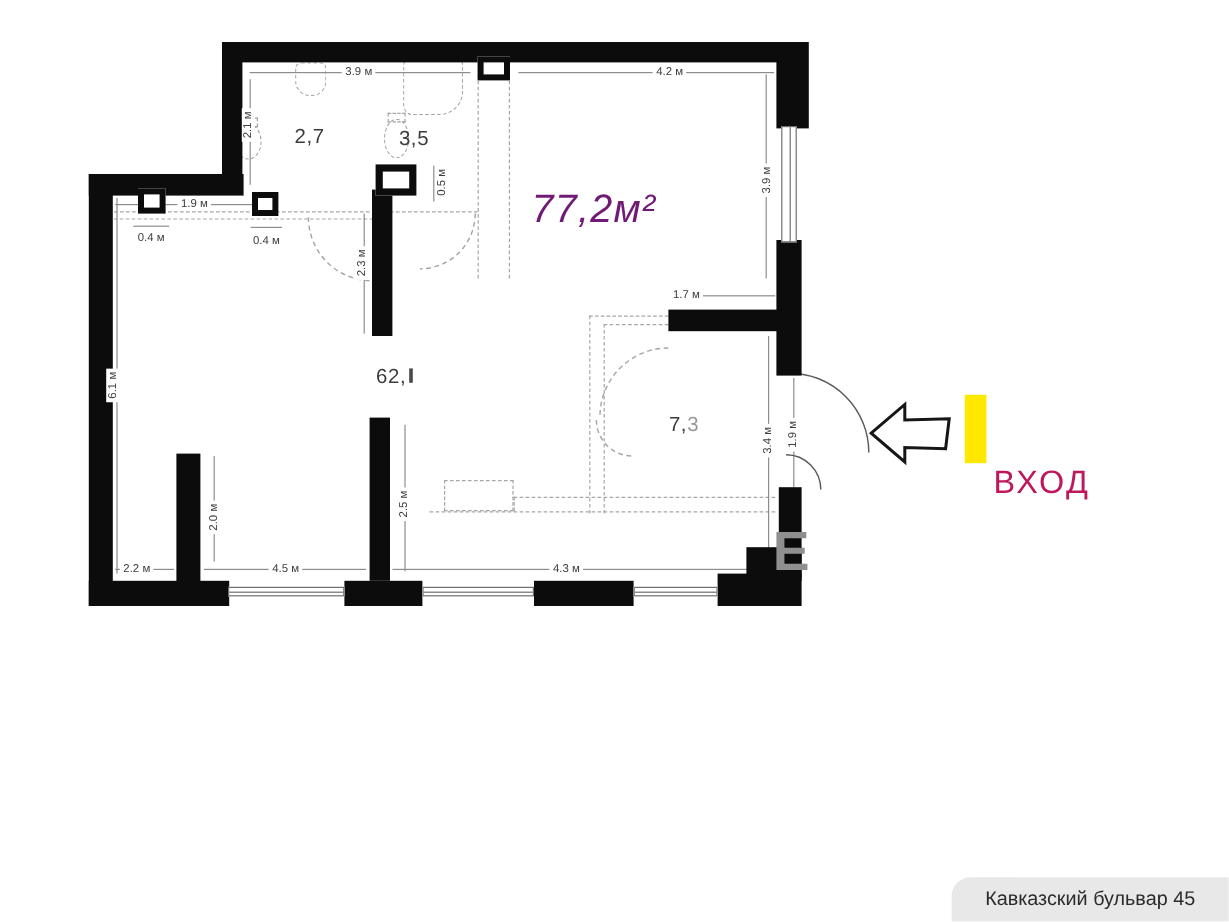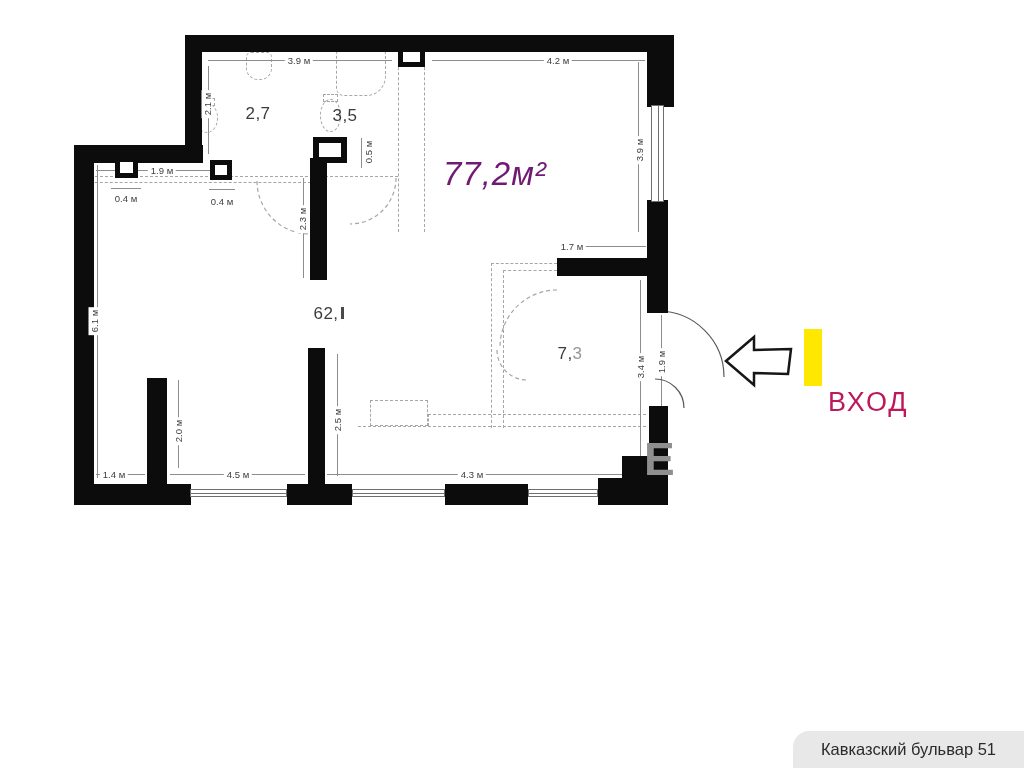--- a/index.html
+++ b/index.html
@@ -141,34 +141,34 @@
 <div class="dim" style="left:126px;top:198px;">0.4 м</div>
 <div class="dim" style="left:222px;top:201px;">0.4 м</div>
 <div class="dim dimv" style="left:302px;top:219px;">2.3 м</div>
 <div class="dim dimv" style="left:639px;top:150px;">3.9 м</div>
 <div class="dim" style="left:572px;top:246px;">1.7 м</div>
 <div class="dim dimv" style="left:94px;top:321px;">6.1 м</div>
 <div class="dim dimv" style="left:640px;top:367px;">3.4 м</div>
 <div class="dim dimv" style="left:661px;top:362px;">1.9 м</div>
 <div class="dim dimv" style="left:178px;top:431px;">2.0 м</div>
 <div class="dim dimv" style="left:337px;top:420px;">2.5 м</div>
-<div class="dim" style="left:114px;top:474px;">1.4 м</div>
+<div class="dim" style="left:114px;top:474px;">2.2 м</div>
 <div class="dim" style="left:238px;top:474px;">4.5 м</div>
 <div class="dim" style="left:472px;top:474px;">4.3 м</div>
 
 <div class="room-label" style="left:258px;top:114px;">2,7</div>
 <div class="room-label" style="left:345px;top:116px;">3,5</div>
 <div class="room-label" style="left:326px;top:314px;">62,</div>
 <div class="sliver"></div>
 <div class="room-label" style="left:570px;top:354px;"><span>7,</span><span class="muted">3</span></div>
 <div class="total">77,2м²</div>
 
 <div class="wm">Е</div>
 
 <svg class="svg-overlay svg-top" width="1024" height="768" viewBox="0 0 1024 768">
   <polygon points="726,361 754,337 754,350 791,349 788,374 754,373 754,385" fill="#ffffff" stroke="#161616" stroke-width="2.5" stroke-linejoin="miter"></polygon>
 </svg>
 <div class="ybar"></div>
 <div class="entr-label">ВХОД</div>
 
 <div class="footer">
-  <span>Кавказский бульвар 51</span>
+  <span>Кавказский бульвар 45</span>
 </div>
 
 </body></html>

